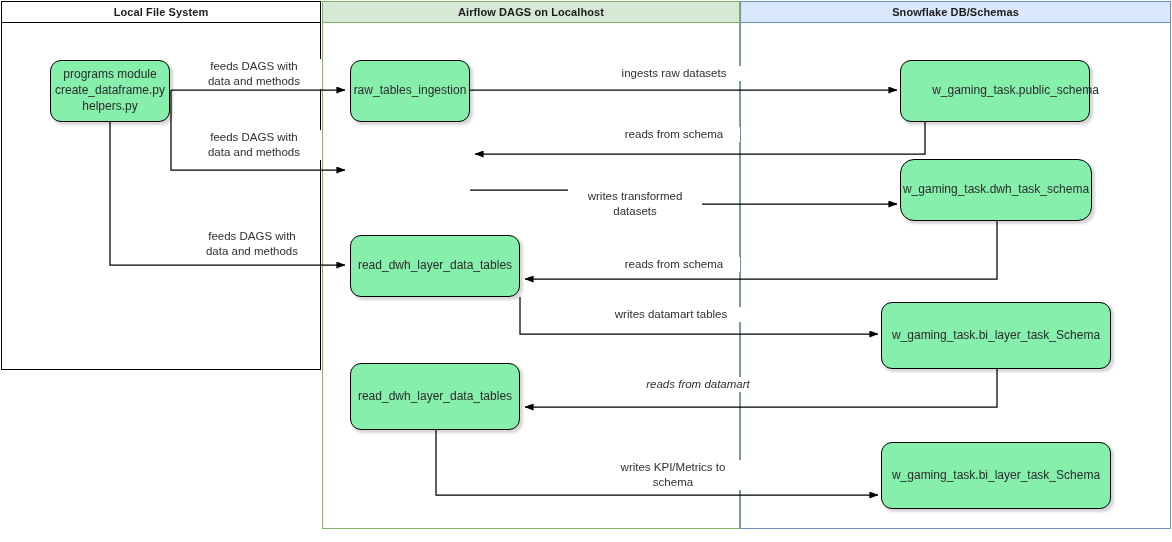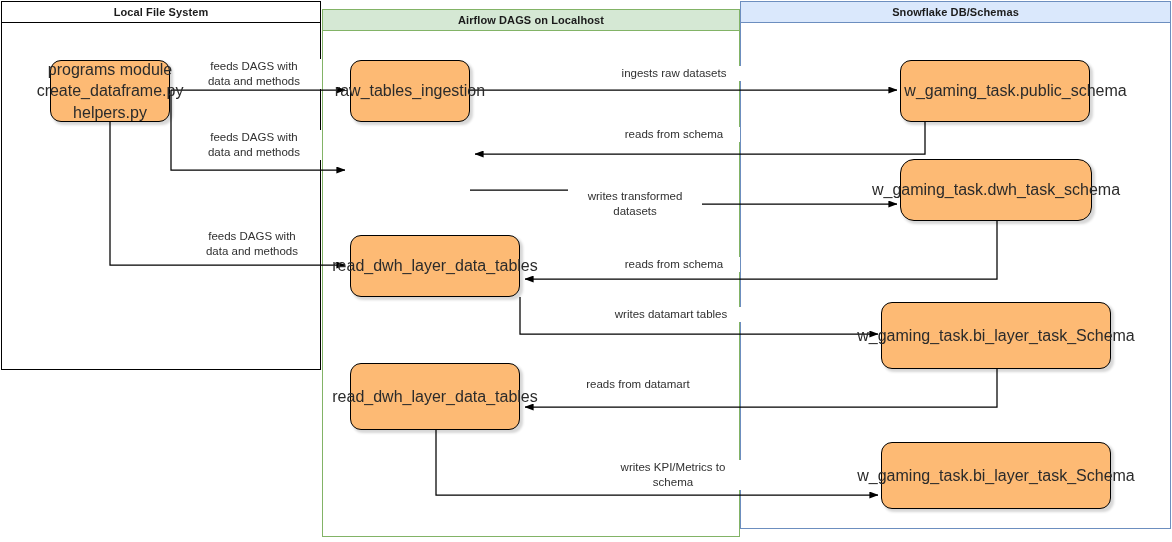--- a/index.html
+++ b/index.html
@@ -53,21 +53,21 @@
     width: 320px;
     height: 369px;
     border: 1.4px solid #000000;
   }
   #lane-local .lane-header {
     background: #ffffff;
     border-bottom: 1.4px solid #000000;
   }
   #lane-airflow {
     left: 322px;
-    top: 9px;
+    top: 1px;
     width: 418px;
     height: 528px;
     border: 1.2px solid #82b366;
   }
   #lane-airflow .lane-header {
     background: #d5e8d4;
     border-bottom: 1.2px solid #82b366;
   }
   #lane-snowflake {
     left: 740px;
@@ -78,28 +78,28 @@
   }
   #lane-snowflake .lane-header {
     background: #dae8fc;
     border-bottom: 1.2px solid #6c8ebf;
   }
 
   
   .node {
     position: absolute;
     box-sizing: border-box;
-    background: #fdba74;
+    background: #86efac;
     border: 1.3px solid #000000;
     border-radius: 11px;
     display: flex;
     align-items: center;
     justify-content: center;
     text-align: center;
-    font-size: 16px;
+    font-size: 12px;
     color: #2b2b2b;
     line-height: 1.32;
     box-shadow: 2.5px 2.5px 2.5px rgba(0,0,0,0.16);
     padding: 0 4px;
     white-space: pre-line;
     z-index: 5;
   }
 
   
   .edge-svg {
@@ -190,21 +190,21 @@
 
   <div class="edge-label" style="left:608px; top:127px; width:128px;">reads from schema</div>
 
   <div class="edge-label" style="left:568px; top:189px; width:130px;">writes transformed
 datasets</div>
 
   <div class="edge-label" style="left:608px; top:257px; width:128px;">reads from schema</div>
 
   <div class="edge-label" style="left:596px; top:307px; width:146px;">writes datamart tables</div>
 
-  <div class="edge-label" style="left:568px; top:377px; width:136px;">reads from datamart</div>
+  <div class="edge-label" style="left:628px; top:377px; width:136px;font-style:italic;">reads from datamart</div>
 
   <div class="edge-label" style="left:600px; top:460px; width:142px;">writes KPI/Metrics to
 schema</div>
 
   <div class="node" id="node-programs-module" style="left:50px; top:60px; width:120px; height:62px;">programs module
 create_dataframe.py
 helpers.py</div>
 
   <div class="node" id="node-raw-tables-ingestion" style="left:350px; top:60px; width:120px; height:62px;">raw_tables_ingestion</div>
 

